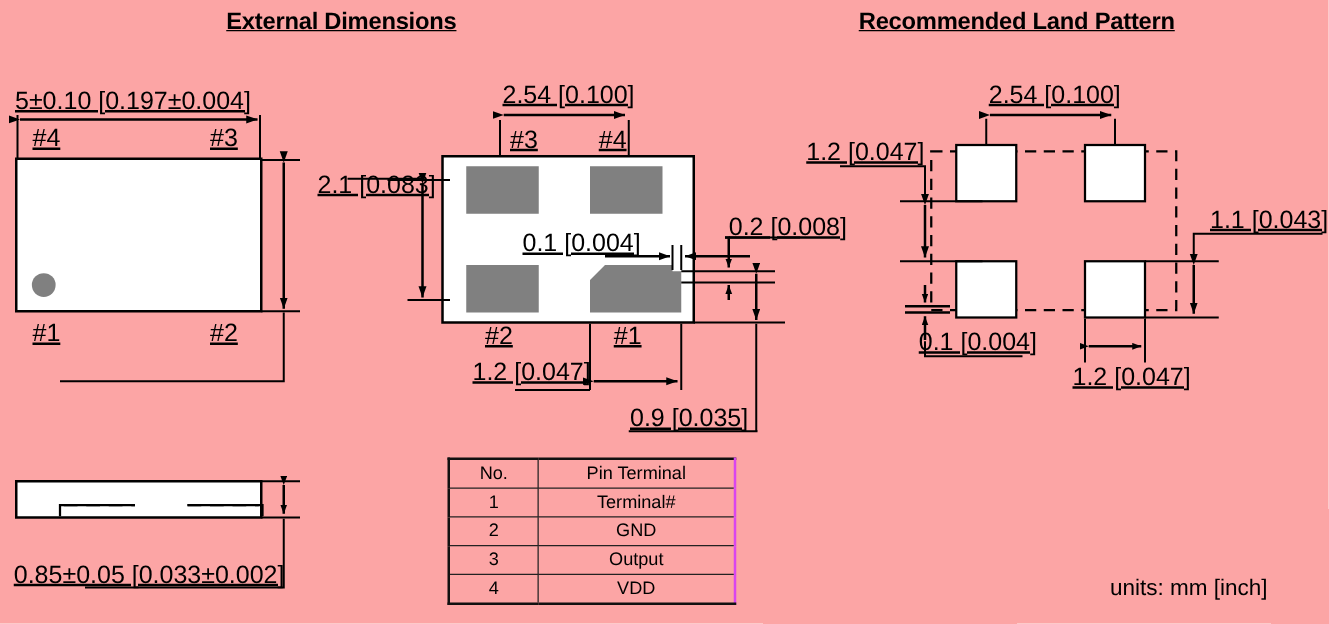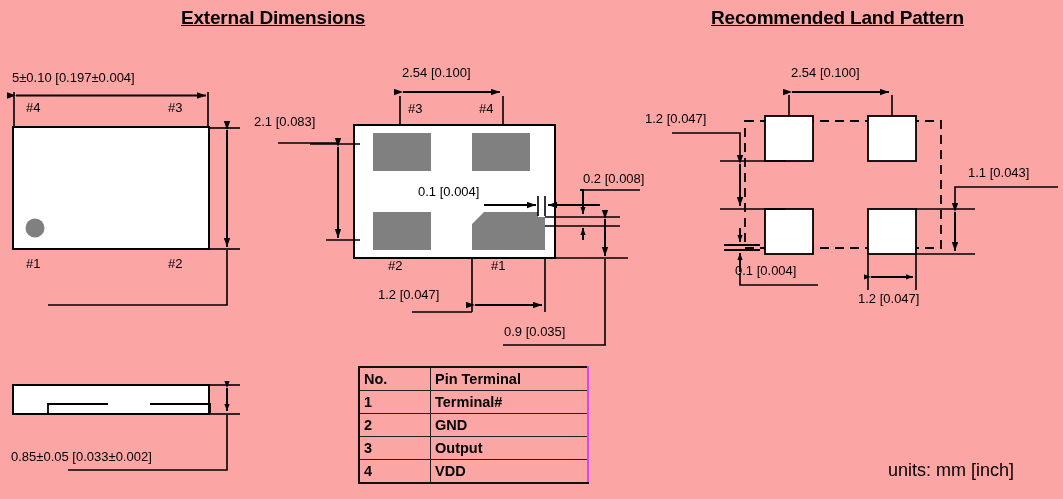--- a/index.html
+++ b/index.html
@@ -29,40 +29,42 @@
   .hdr {
     position: absolute;
     font-size: 19px;
     font-weight: bold;
     text-decoration: underline;
     white-space: nowrap;
     letter-spacing: -0.2px;
   }
   .lbl {
     position: absolute;
-    font-size: 13px;
+    font-size: 20px;
     white-space: nowrap;
     line-height: 1;
+    text-decoration: underline;
   }
   .units {
     position: absolute;
     font-size: 18px;
     white-space: nowrap;
   }
   
   #pin-table {
     position: absolute;
     left: 358px;
     top: 366px;
     border-collapse: collapse;
     font-size: 14.5px;
   }
   #pin-table td, #pin-table th {
     border: 1px solid #222222;
-    font-weight: bold;
+    text-align: center;
+    font-weight: normal;
     padding: 1px 4px;
     height: 20px;
     line-height: 18px;
   }
   #pin-table .c-no { width: 62px; }
   #pin-table .c-term { width: 148px; }
   #pin-table .outer-l { border-left: 2px solid #111; }
   #pin-table .outer-r { border-right: 2px solid #d946ef; }
   #pin-table tr:first-child td { border-top: 2px solid #111; }
   #pin-table tr:last-child td { border-bottom: 2px solid #111; }
@@ -186,36 +188,36 @@
       <polyline points="955,208 955,187 1058,187" fill="none" stroke="#000" stroke-width="1.6"></polyline>
 
       <line x1="868" y1="255" x2="868" y2="290" stroke="#000" stroke-width="1.6"></line>
       <line x1="916" y1="255" x2="916" y2="290" stroke="#000" stroke-width="1.6"></line>
       <line x1="871" y1="277" x2="913" y2="277" stroke="#000" stroke-width="2" marker-start="url(#ahs)" marker-end="url(#ahs)"></line>
     </g>
   </svg>
 
   <div class="hdr" style="left:181px; top:7px;">External Dimensions</div>
 
-  <div class="hdr" style="left:687px; top:7px;margin-left:24px;">Recommended Land Pattern</div>
+  <div class="hdr" style="left:687px; top:7px;">Recommended Land Pattern</div>
 
   <div class="lbl" style="left:12px; top:71px;">5±0.10 [0.197±0.004]</div>
   <div class="lbl" style="left:26px; top:101px;">#4</div>
   <div class="lbl" style="left:168px; top:101px;">#3</div>
   <div class="lbl" style="left:26px; top:257px;">#1</div>
   <div class="lbl" style="left:168px; top:257px;">#2</div>
 
   <div class="lbl" style="left:11px; top:450px;">0.85±0.05 [0.033±0.002]</div>
 
   <div class="lbl" style="left:402px; top:66px;">2.54 [0.100]</div>
   <div class="lbl" style="left:408px; top:102px;">#3</div>
   <div class="lbl" style="left:479px; top:102px;">#4</div>
   <div class="lbl" style="left:388px; top:259px;">#2</div>
   <div class="lbl" style="left:491px; top:259px;">#1</div>
-  <div class="lbl" style="left:254px; top:115px;">2.1 [0.083]</div>
+  <div class="lbl" style="left:254px; top:138px;">2.1 [0.083]</div>
   <div class="lbl" style="left:418px; top:185px;">0.1 [0.004]</div>
   <div class="lbl" style="left:583px; top:172px;">0.2 [0.008]</div>
   <div class="lbl" style="left:378px; top:288px;">1.2 [0.047]</div>
   <div class="lbl" style="left:504px; top:325px;text-align:center;">0.9 [0.035]</div>
 
   <div class="lbl" style="left:791px; top:66px;">2.54 [0.100]</div>
   <div class="lbl" style="left:645px; top:112px;">1.2 [0.047]</div>
   <div class="lbl" style="left:968px; top:166px;text-align:center;">1.1 [0.043]</div>
   <div class="lbl" style="left:735px; top:264px;">0.1 [0.004]</div>
   <div class="lbl" style="left:858px; top:292px;">1.2 [0.047]</div>

